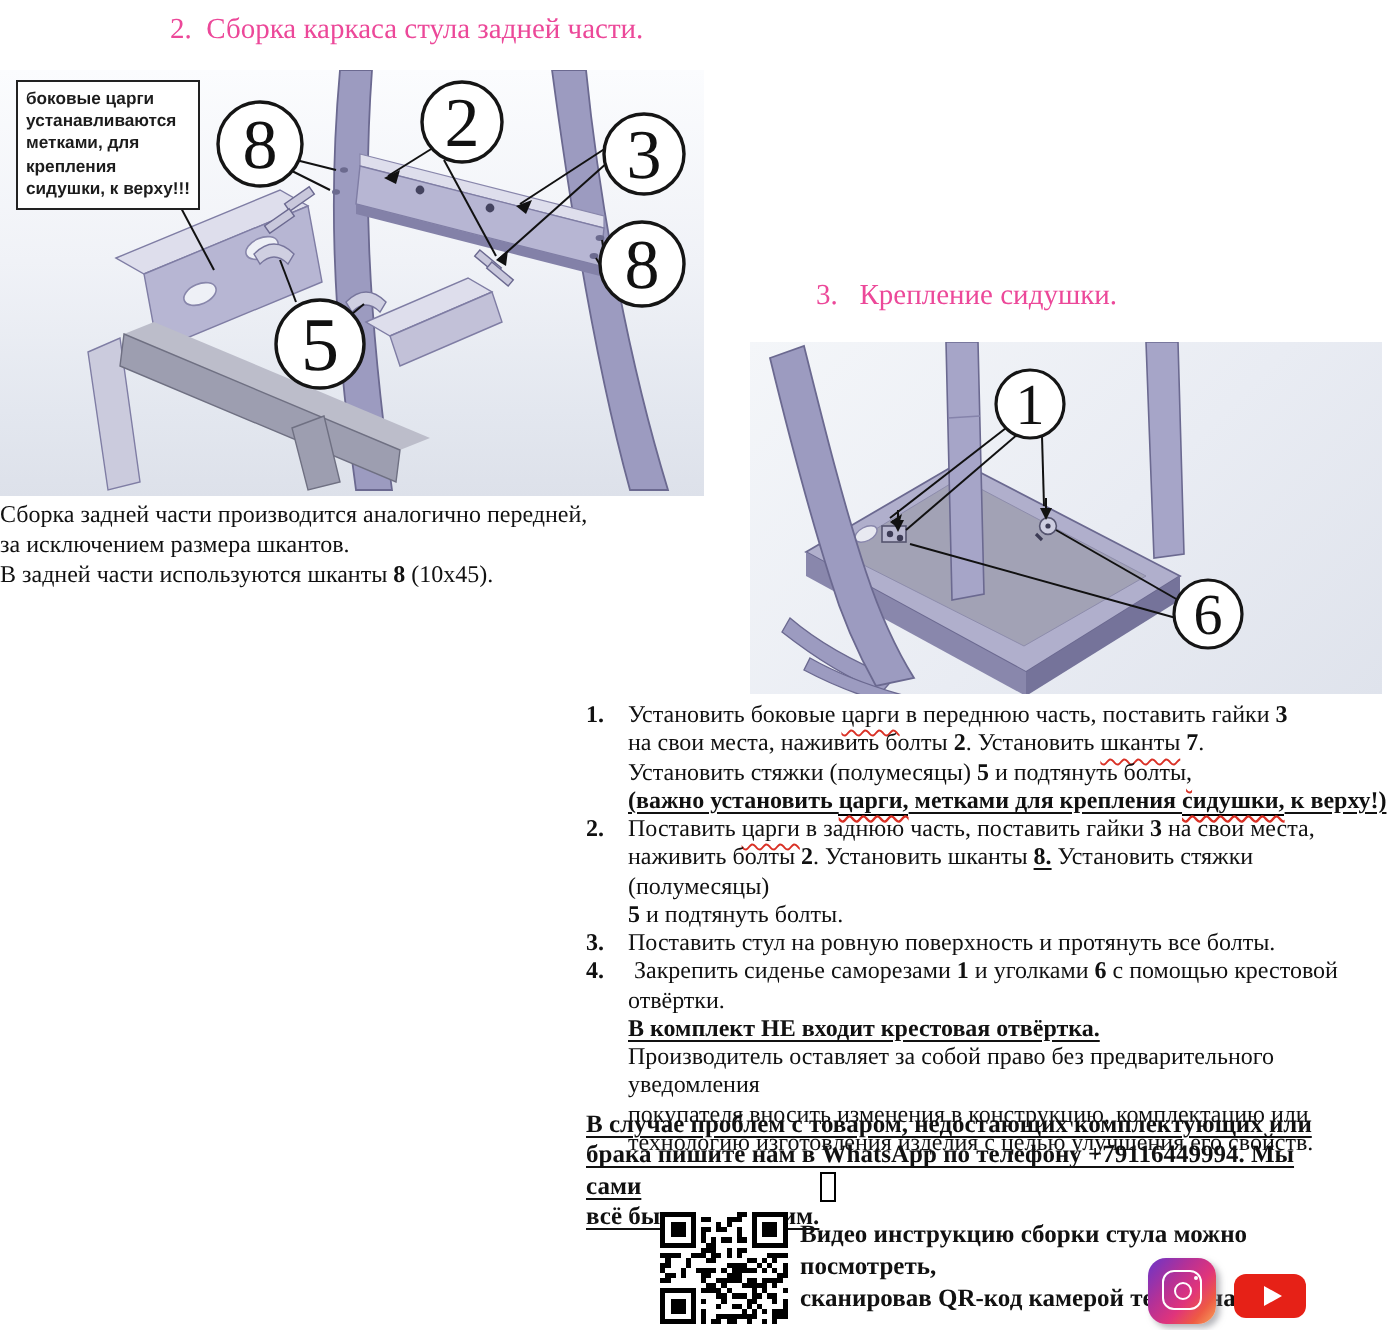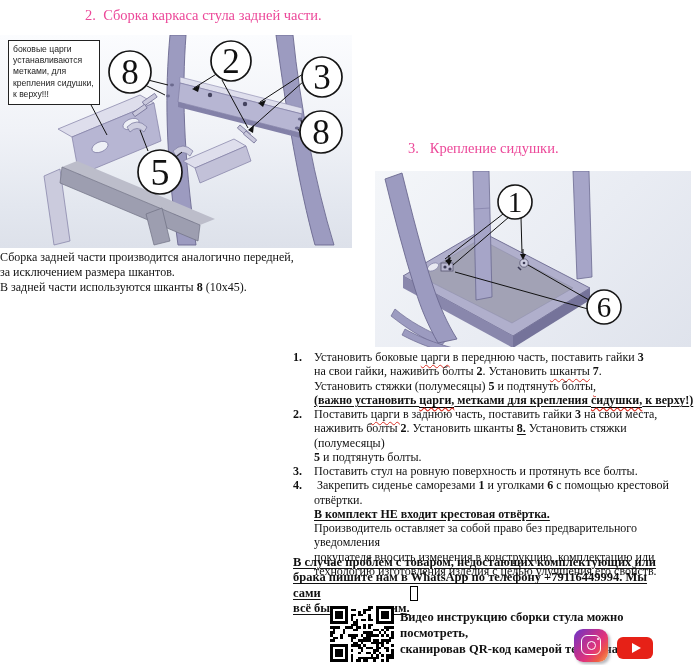--- a/index.html
+++ b/index.html
@@ -13,21 +13,21 @@
   .sec-title{font-size:14.5px;color:#ec4899;white-space:pre;}
   
   .diagram{
     background:linear-gradient(to bottom,#fbfcfe 0%,#f0f2f7 45%,#e3e7ef 80%,#dde1ea 100%);
   }
   .diagram svg{display:block;}
   
   .notebox{
     left:8px;top:5px;width:82px;background:#ffffff;border:1.3px solid #222;
     padding:3px 4px 4px 4px;font-family:"Liberation Sans","DejaVu Sans",sans-serif;
-    font-size:8.6px;line-height:1.3;color:#1c1c1c;
+    font-size:8.6px;line-height:1.3;color:#1c1c1c;font-weight:bold;
   }
   
   .caption{left:0;top:250px;width:296px;text-align:left;font-size:12px;line-height:14.8px;}
   
   .instructions{left:293px;top:350px;width:407px;font-size:12px;line-height:14.25px;}
   .item{display:flex;}
   .item .num{flex:0 0 21px;font-weight:bold;}
   .item .itext{flex:1;}
   .rline{min-height:14px;}
   .b{font-weight:bold;}
@@ -204,21 +204,21 @@
       </g>
     </g>
   </svg>
 </div>
 
 <div class="abs instructions">
     <div class="item">
       <span class="num">1.</span>
       <div class="itext">
         <div class="rline"><span>Установить боковые </span><span class="w">царги</span><span> в переднюю часть, поставить гайки </span><span class="b">3</span></div>
-        <div class="rline"><span>на свои гайки, наживить болты </span><span class="b">2</span><span>. Установить </span><span class="w">шканты</span><span> </span><span class="b">7</span><span>.</span></div>
+        <div class="rline"><span>на свои места, наживить болты </span><span class="b">2</span><span>. Установить </span><span class="w">шканты</span><span> </span><span class="b">7</span><span>.</span></div>
         <div class="rline"><span>Установить стяжки (полумесяцы) </span><span class="b">5</span><span> и подтянуть болты</span><span class="w">,</span></div>
         <div class="rline"><span class="b u">(важно установить </span><span class="b u w">царги,</span><span class="b u"> метками для крепления </span><span class="b u w">сидушки,</span><span class="b u"> к верху!)</span></div>
       </div>
     </div>
     <div class="item">
       <span class="num">2.</span>
       <div class="itext">
         <div class="rline"><span>Поставить </span><span class="w">царги</span><span> в заднюю часть, поставить гайки </span><span class="b">3</span><span> на свои места,</span></div>
         <div class="rline"><span>наживить болты </span><span class="b">2</span><span>. Установить шканты </span><span class="b u">8.</span><span> Установить стяжки (полумесяцы)</span></div>
         <div class="rline"><span class="b">5</span><span> и подтянуть болты.</span></div>

